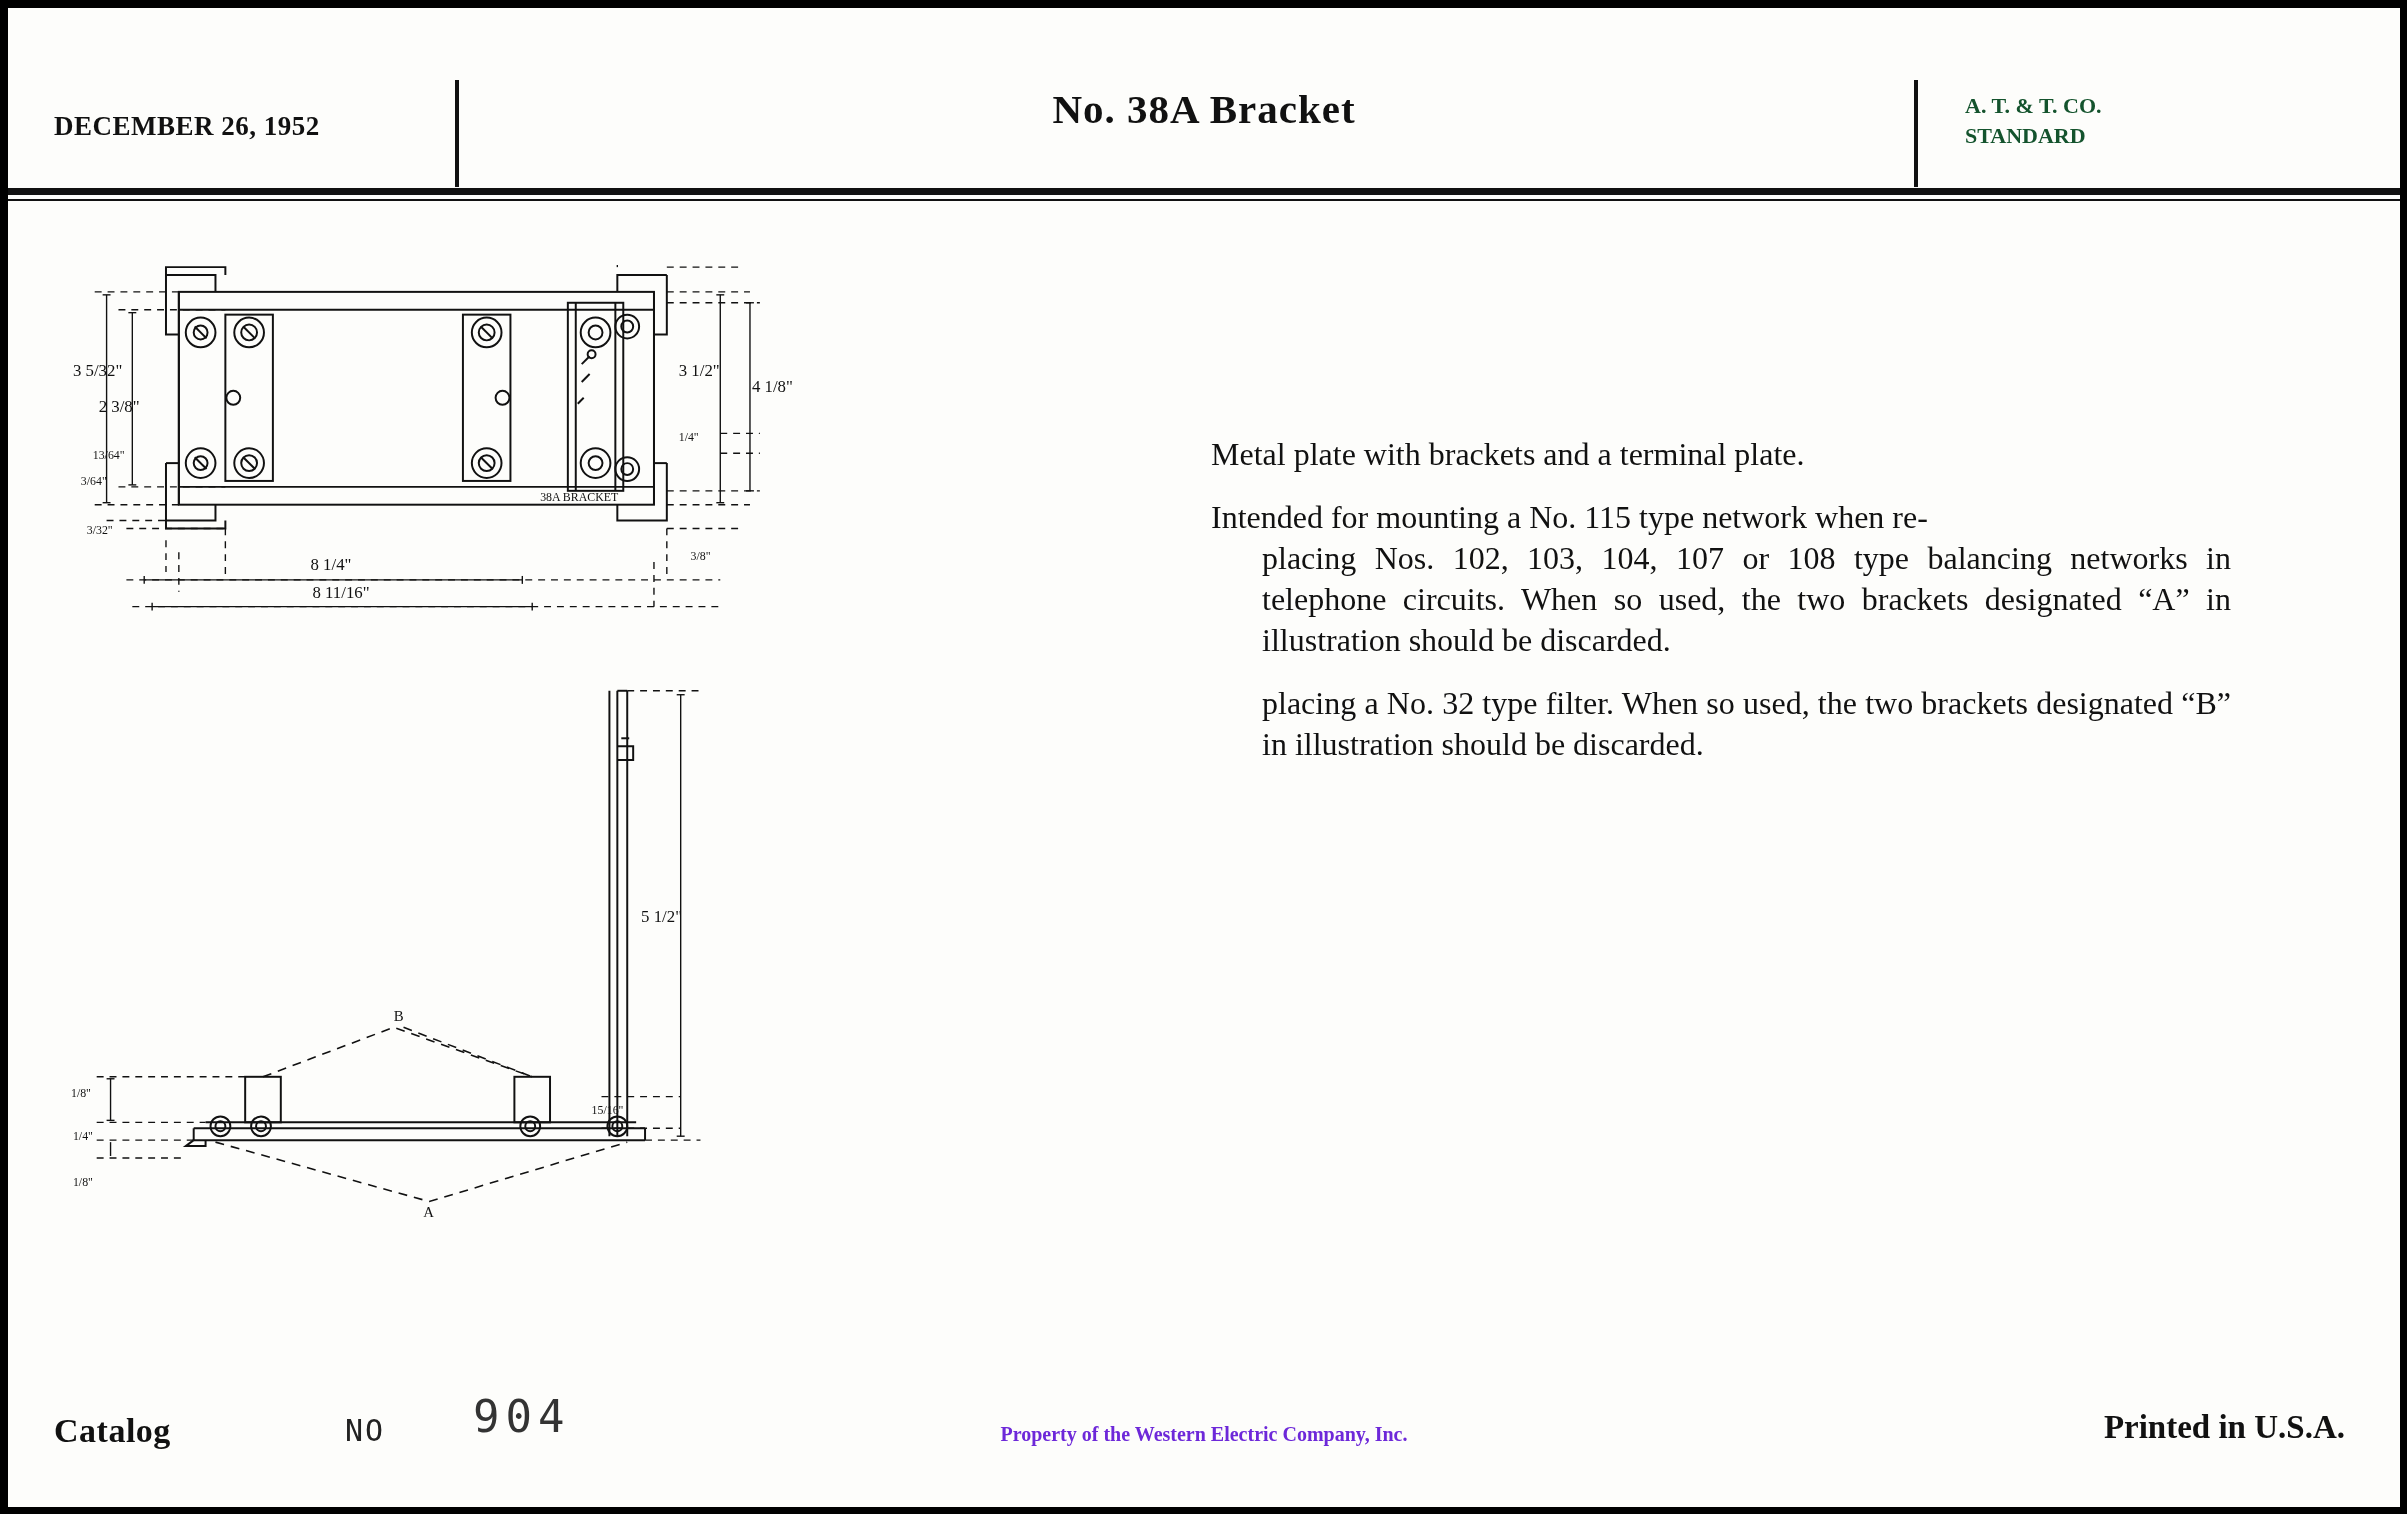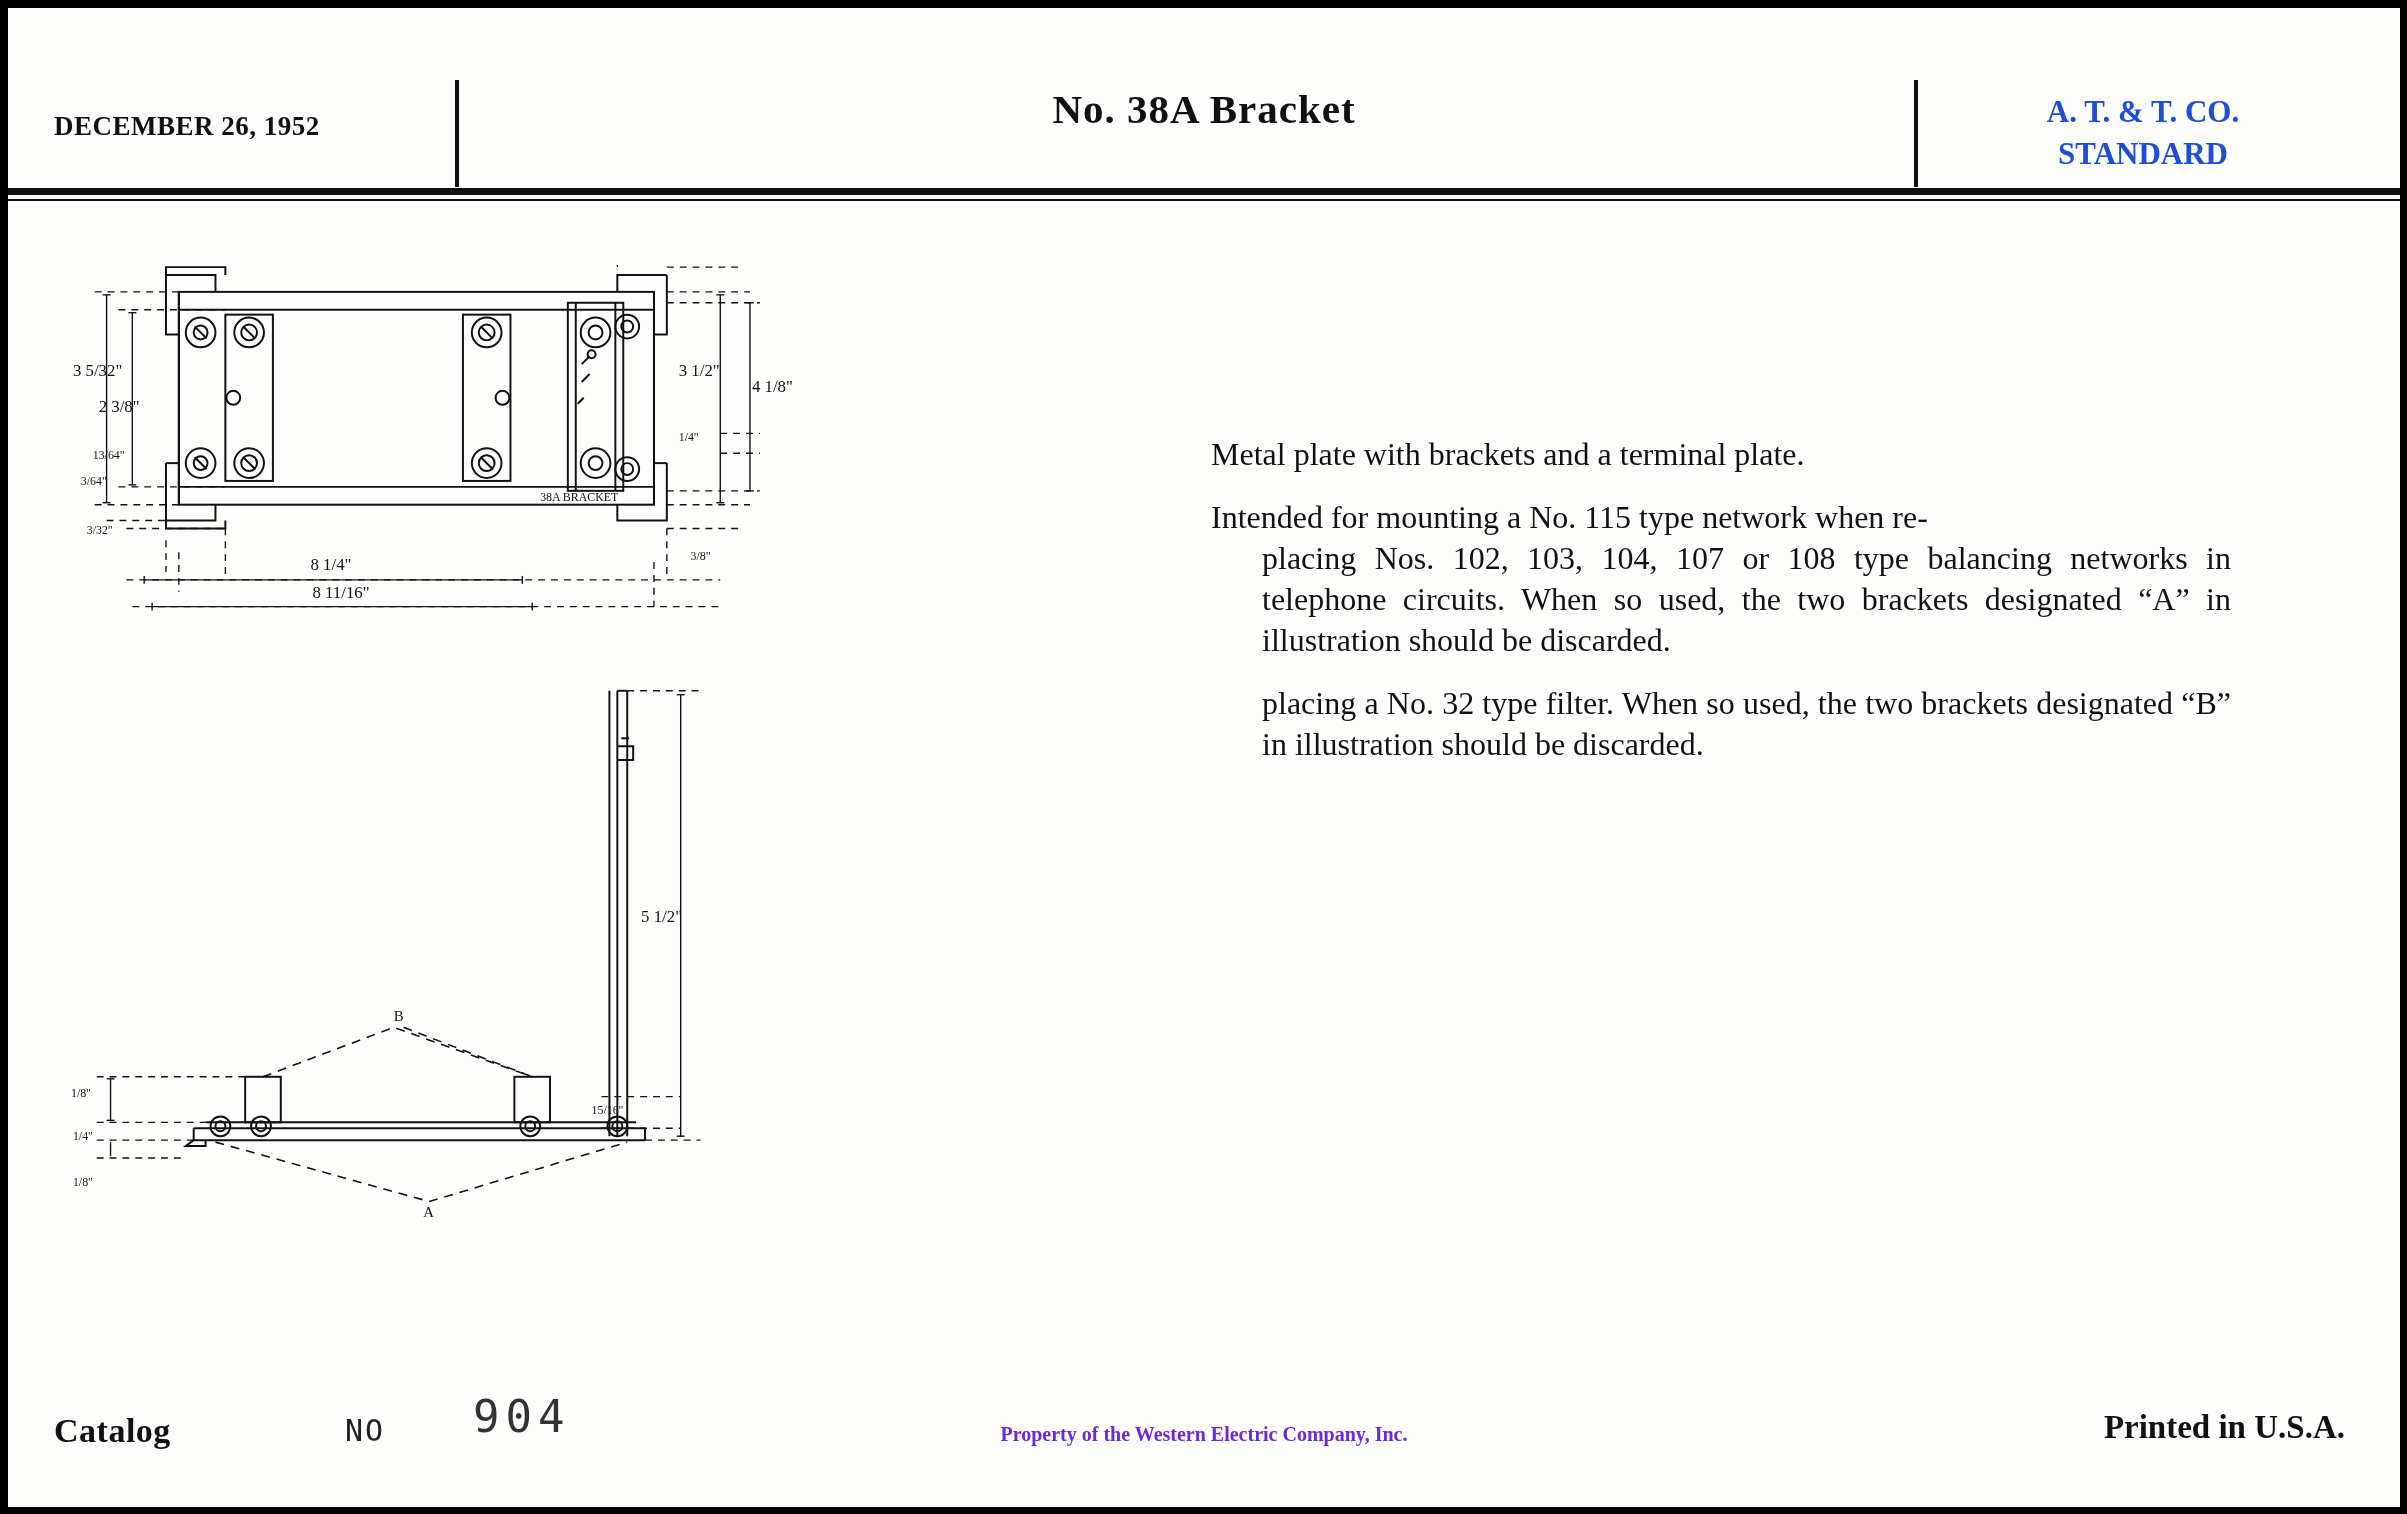--- a/index.html
+++ b/index.html
@@ -49,26 +49,26 @@
     font-weight: bold;
     font-size: 41px;
     letter-spacing: 1px;
     color: #111;
   }
   .header-corp {
     position: absolute;
     right: 79px;
     top: 57px;
     width: 356px;
-    text-align: center;
-    font-family: "Liberation Serif", serif;
-    font-weight: bold;
-    font-size: 31px;
+    text-align: left;
+    font-family: "Liberation Serif", serif;
+    font-weight: bold;
+    font-size: 22px;
     line-height: 1.35;
-    color: #1d4ed8;
+    color: #14532d;
   }
   .vrule {
     position: absolute;
     width: 4px;
     background: #111;
     top: 46px;
     height: 107px;
   }
   .vrule.left { left: 447px; }
   .vrule.right { left: 1906px; }

